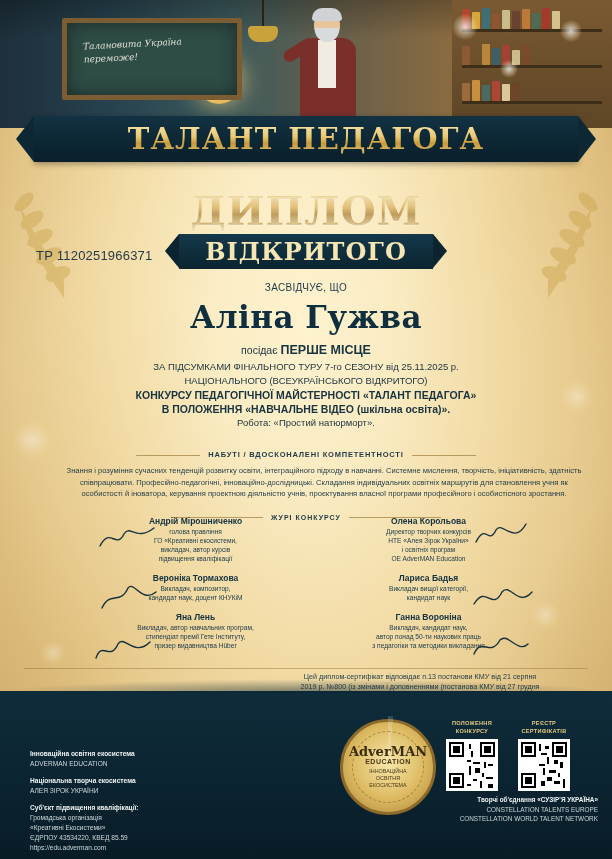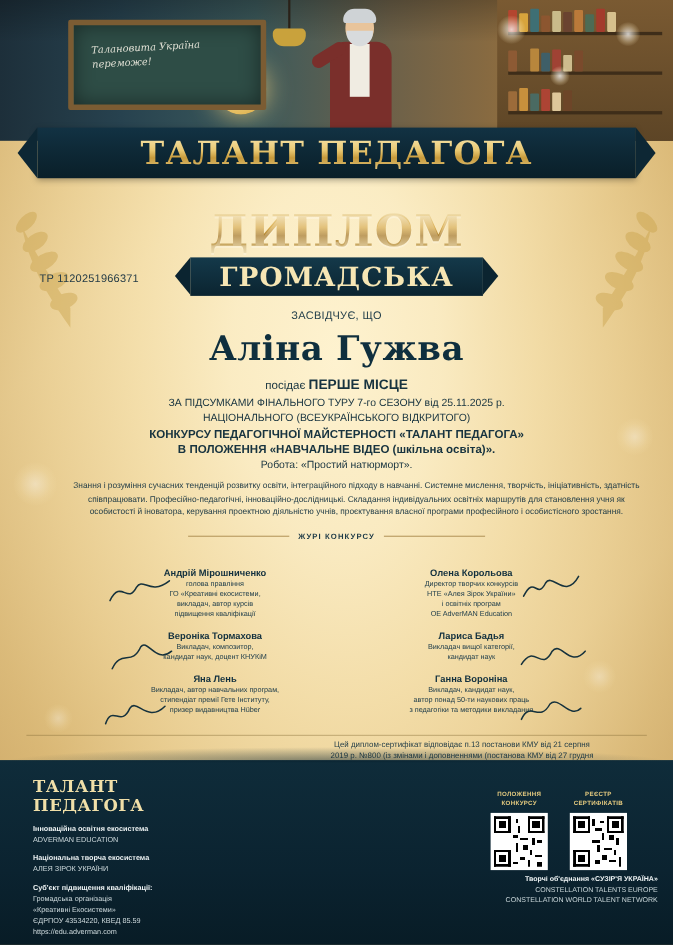--- a/index.html
+++ b/index.html
@@ -95,21 +95,21 @@
     color: #f6e6b4; font-family: "DejaVu Serif", serif; font-weight: bold;
     font-size: 24px; letter-spacing: 1px;
   }
   .sert-ribbon::before, .sert-ribbon::after {
     content: ""; position: absolute; top: 0; width: 0; height: 0;
     border-top: 17px solid transparent; border-bottom: 17px solid transparent;
   }
   .sert-ribbon::before { left: -14px; border-right: 14px solid #0b2430; }
   .sert-ribbon::after { right: -14px; border-left: 14px solid #0b2430; }
 
-  .serial { position: absolute; left: 36px; top: 248px; font-size: 10px; color: #243b46; letter-spacing: .2px; }
+  .serial { position: absolute; left: 36px; top: 248px; font-size: 13px; color: #243b46; letter-spacing: .2px; }
 
   .certifies { text-align: center; font-size: 10px; color: #1d3a47; margin-top: 16px; letter-spacing: .3px; }
   .recipient {
     text-align: center; font-family: "DejaVu Serif", serif; font-size: 31px; font-weight: bold;
     color: #0f2f3e; margin-top: 6px; letter-spacing: .5px;
   }
   .place-line { text-align: center; font-size: 10.5px; color: #17333f; margin-top: 8px; }
   .place-line b { font-size: 12.5px; }
   .body-lines { text-align: center; font-size: 9.5px; color: #17333f; line-height: 14px; margin-top: 3px; }
   .body-lines .bold { font-weight: bold; font-size: 10.5px; }
@@ -277,39 +277,40 @@
       <ellipse cx="20" cy="52" rx="12" ry="6" transform="rotate(-45 20 52)"></ellipse>
     </g>
   </svg>
 
   <div class="banner">
     <div class="banner-title">ТАЛАНТ ПЕДАГОГА</div>
   </div>
 
   <div class="diploma-wrap">
     <div class="diploma">ДИПЛОМ</div>
-    <div class="sert-ribbon">ГРОМАДСЬКА</div>
+    <div class="sert-ribbon">ВІДКРИТОГО</div>
   </div>
   <div class="serial">ТР 1120251966371</div>
 
   <div style="position:absolute;left:0;right:0;top:266px;">
     <div class="certifies">ЗАСВІДЧУЄ, ЩО</div>
     <div class="recipient">Аліна Гужва</div>
     <div class="place-line">
       <span>посідає</span>
       <b>ПЕРШЕ МІСЦЕ</b>
     </div>
     <div class="body-lines">
       <div>ЗА ПІДСУМКАМИ ФІНАЛЬНОГО ТУРУ 7-го СЕЗОНУ від 25.11.2025 р.</div>
       <div>НАЦІОНАЛЬНОГО (ВСЕУКРАЇНСЬКОГО ВІДКРИТОГО)</div>
       <div class="bold">КОНКУРСУ ПЕДАГОГІЧНОЇ МАЙСТЕРНОСТІ «ТАЛАНТ ПЕДАГОГА»</div>
       <div class="bold">В ПОЛОЖЕННЯ «НАВЧАЛЬНЕ ВІДЕО (шкільна освіта)».</div>
       <div>Робота: «Простий натюрморт».</div>
     </div>
 
+    <div class="comp-head">НАБУТІ / ВДОСКОНАЛЕНІ КОМПЕТЕНТНОСТІ</div>
     <div class="comp-body">Знання і розуміння сучасних тенденцій розвитку освіти, інтеграційного підходу в навчанні. Системне мислення, творчість, ініціативність, здатність співпрацювати. Професійно-педагогічні, інноваційно-дослідницькі. Складання індивідуальних освітніх маршрутів для становлення учня як особистості й іноватора, керування проектною діяльністю учнів, проєктування власної програми професійного і особистісного зростання.</div>
 
     <div class="jury-head">ЖУРІ КОНКУРСУ</div>
   </div>
 
   <div class="jury">
     <div class="jury-cell">
       <div class="jury-name">Андрій Мірошниченко</div>
       <div class="jury-role" style="white-space:pre-line">голова правління
 ГО «Креативні екосистеми,
@@ -363,44 +364,51 @@
       <path d="M4 26 C10 8 18 30 26 12 C32 2 42 26 58 10" stroke="#16323d" stroke-width="1.4" fill="none" stroke-linecap="round"></path>
     </svg>
   <svg class="sign" style="left:470px;top:630px;" viewBox="0 0 62 34">
       <path d="M4 24 C12 6 20 28 30 10 C38 2 48 24 58 14" stroke="#16323d" stroke-width="1.4" fill="none" stroke-linecap="round"></path>
     </svg>
 
   <div class="divider-bottom"></div>
   <div class="legal">Цей диплом-сертифікат відповідає п.13 постанови КМУ від 21 серпня 2019 р. №800 (із змінами і доповненнями (постанова КМУ від 27 грудня 2019 р. №1133)).</div>
 
   <div class="footer">
-    <div class="f-logo">
-      <div class="l1">ТАЛАНТ</div>
-      <div class="l1">ПЕДАГОГА</div>
-    </div>
 
     <div class="f-info">
       <div class="row">
         <div class="b">Інноваційна освітня екосистема</div>
         <div>ADVERMAN EDUCATION</div>
       </div>
       <div class="row">
         <div class="b">Національна творча екосистема</div>
         <div>АЛЕЯ ЗІРОК УКРАЇНИ</div>
       </div>
       <div class="row">
         <div class="b">Суб'єкт підвищення кваліфікації:</div>
         <div style="white-space:pre-line">Громадська організація
 «Креативні Екосистеми»
 ЄДРПОУ 43534220, КВЕД 85.59
 https://edu.adverman.com</div>
       </div>
     </div>
 
 
+    <div class="seal seal-gold">
+      <div class="seal-ray"></div>
+      <div class="seal-inner" style="border-color:rgba(90,66,20,.45)"></div>
+      <div class="seal-txt">
+        <div class="s-t1">AdverMAN</div>
+        <div class="s-t2">EDUCATION</div>
+        <div class="s-t3" style="white-space:pre-line">ІННОВАЦІЙНА
+ОСВІТНЯ
+ЕКОСИСТЕМА</div>
+      </div>
+    </div>
 
     <div class="qr-block" style="left:446px;">
       <div class="qr-label" style="white-space:pre-line">ПОЛОЖЕННЯ
 КОНКУРСУ</div>
       <div class="qr">
         <svg viewBox="0 0 21 21" width="46" height="46" shape-rendering="crispEdges">
           <rect width="21" height="21" fill="#fff"></rect>
           <g fill="#000">
             <rect x="0" y="0" width="7" height="1"></rect>
               <rect x="0" y="6" width="7" height="1"></rect>

